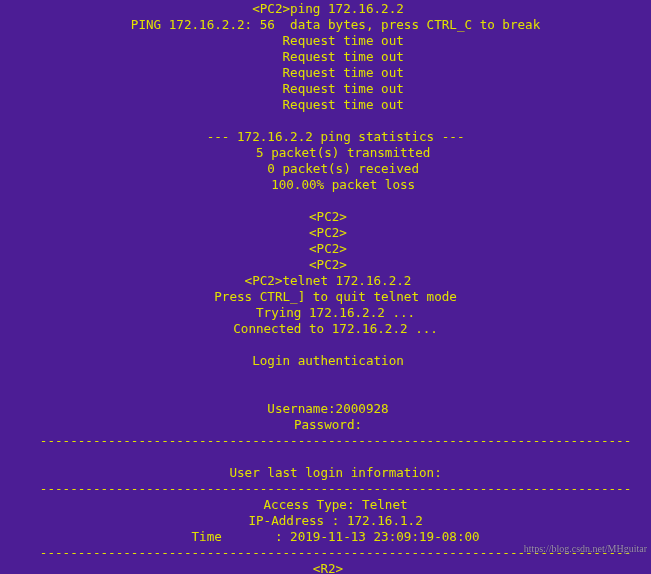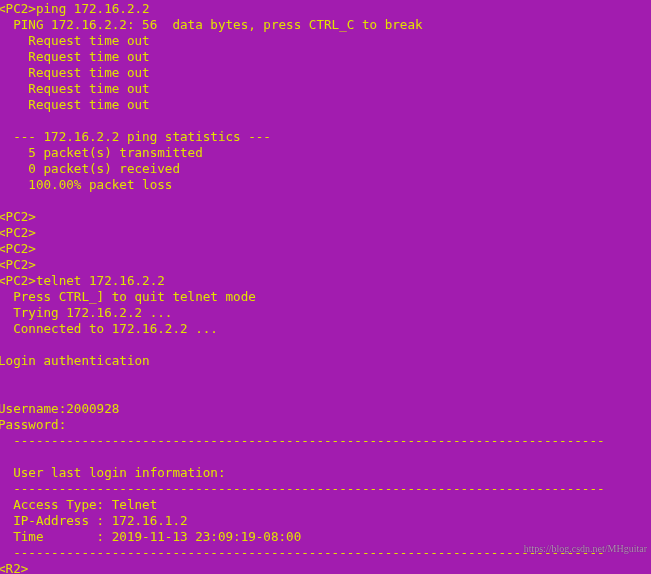--- a/index.html
+++ b/index.html
@@ -12,22 +12,23 @@
     width: 651px;
     height: 574px;
     overflow: hidden;
     font-family: "DejaVu Sans Mono", "Liberation Mono", monospace;
   }
 
   #terminal {
     position: relative;
     width: 651px;
     height: 574px;
-    background: #a21caf;
+    background: #4c1d95;
     overflow: hidden;
+    text-align: center;
   }
 
   
   #console {
     position: absolute;
     left: -2px;
     top: 1px;
     width: 660px;
     color: #e2e200;
     font-family: "DejaVu Sans Mono", "Liberation Mono", monospace;

